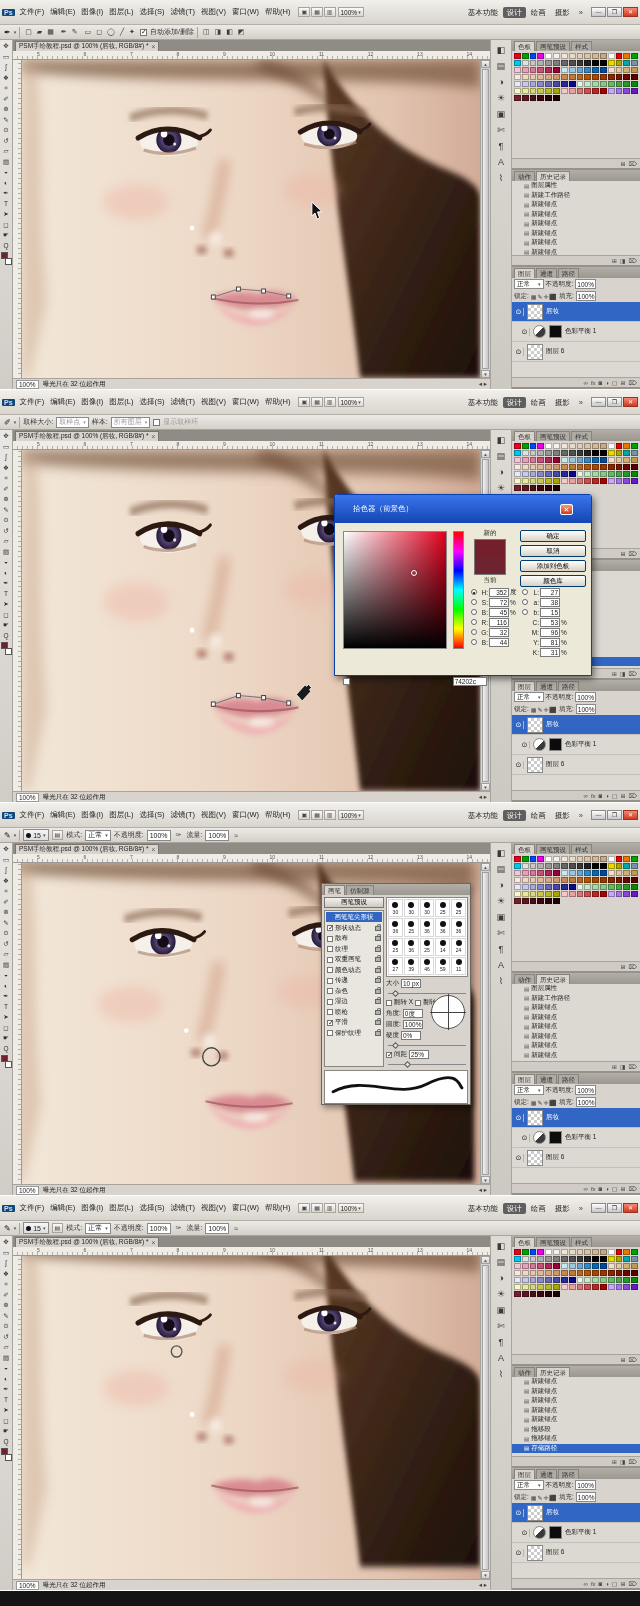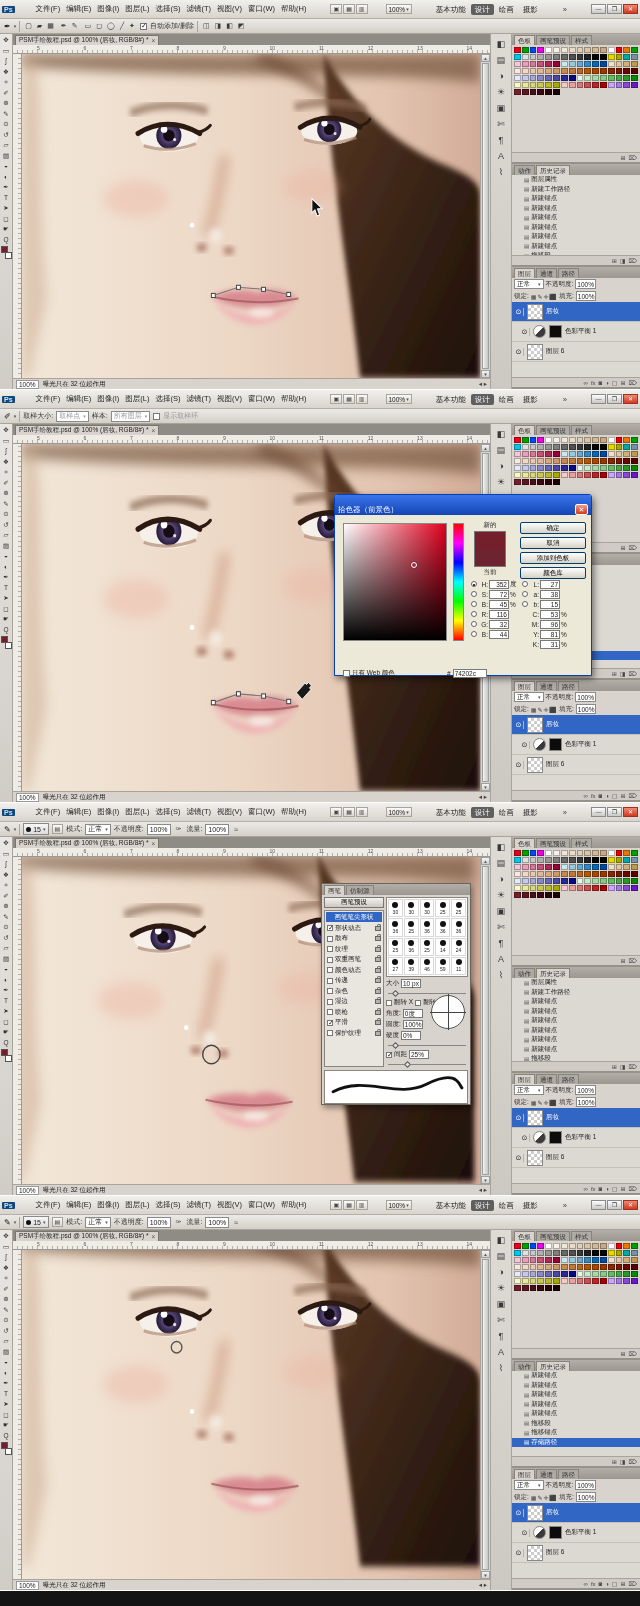--- a/index.html
+++ b/index.html
@@ -2,21 +2,21 @@
 <html><head>
 <meta charset="utf-8">
 <style>
 *{box-sizing:border-box;margin:0;padding:0}
 body{background:#666}
 .wrap{width:640px;height:1606px;margin:0 auto;background:#8a8a8a;font-family:"Liberation Sans",sans-serif;font-size:8px;color:#222;position:relative;overflow:hidden}
 .shot{position:relative;height:390px;background:#d6d2cb;display:flex;flex-direction:column;overflow:hidden;border-bottom:1px solid #fdfdfd}
 .p2{height:413px}.p3{height:393px}.p4{height:395px}
 .blackbar{height:15px;background:#141414}
 
-.mbar{height:19px;display:flex;align-items:center;gap:18px;padding:0 2px;background:linear-gradient(#f2f0ec,#d8d4cd);border-bottom:1px solid #b4b0a8;font-size:7.5px;flex:none}
+.mbar{height:25px;display:flex;align-items:center;gap:2px;padding:0 2px;background:linear-gradient(#f2f0ec,#d8d4cd);border-bottom:1px solid #b4b0a8;font-size:7.5px;flex:none}
 .logo{background:#10487e;color:#cfe2f6;padding:0 2px;font-weight:bold;font-size:7px;border-radius:1px}
 .menus{display:flex}
 .mi{padding:0 3px;white-space:nowrap}
 .micog{display:flex;gap:1px;margin-left:3px}
 .mico{border:1px solid #a8a49c;background:linear-gradient(#fafafa,#dcd8d0);padding:0 2px;height:10px;line-height:9px;font-size:6px;color:#444}
 .zoomdd{display:inline-flex;align-items:center;gap:1px;border:1px solid #a8a49c;background:linear-gradient(#fafafa,#dcd8d0);height:10px;padding:0 2px;font-size:6.5px}
 .dd{font-size:5px;color:#555}
 .wsgroup{display:flex;align-items:center;gap:1px;margin-left:auto}
 .ws{padding:0 4px;height:11px;line-height:11px;white-space:nowrap}
 .ws.on{background:#5f5f5f;color:#fff;border-radius:2px}
@@ -90,21 +90,21 @@
 .lrow{display:flex;align-items:center;gap:3px;height:20px;border-bottom:1px solid #c4c0ba;padding:0 2px;font-size:6.5px;white-space:nowrap}
 .lrow.sel{background:#3166c4;color:#fff}
 .eye{width:10px;text-align:center;border-right:1px solid #b8b4ae;font-size:7px;flex:none}
 .lth{width:16px;height:16px;border:1px solid #888;flex:none;background-image:linear-gradient(45deg,#ccc 25%,transparent 25%,transparent 75%,#ccc 75%),linear-gradient(45deg,#ccc 25%,#fff 25%,#fff 75%,#ccc 75%);background-size:6px 6px;background-position:0 0,3px 3px;background-color:#fff}
 .lmask{display:none}
 .lrow.adj{padding-left:8px}
 .lrow.adj .lth{width:13px;height:13px;border-radius:50%;background:linear-gradient(135deg,#fff 50%,#3a3a3a 50%)}
 .lrow.adj .lmask{display:block;width:13px;height:13px;background:#0c0c0c;border:1px solid #888;flex:none}
 
 .cpdlg{position:absolute;left:334px;top:104px;width:258px;height:182px;background:#ece9d8;border:1px solid #0a3fb0;border-radius:3px 3px 0 0;box-shadow:2px 3px 7px rgba(0,0,0,.5);z-index:30;font-size:6.5px}
-.cptitle{height:20px;background:linear-gradient(#3a74ec,#1446b4);color:#fff;display:flex;align-items:flex-end;padding:0 3px;border-radius:2px 2px 0 0;font-size:7.5px}
+.cptitle{height:28px;background:linear-gradient(#3a74ec,#1446b4);color:#fff;display:flex;align-items:center;padding:0 18px;border-radius:2px 2px 0 0;font-size:7.5px}
 .cpx{margin-left:auto;width:13px;height:11px;background:linear-gradient(#f29a84,#d0381e);border:1px solid #fff;border-radius:2px;color:#fff;text-align:center;line-height:10px;font-size:7px}
 .cpbody{position:relative;height:168px}
 .cpfield{position:absolute;left:8px;top:8px;width:104px;height:118px;border:1px solid #888;background:linear-gradient(to top,#000,rgba(0,0,0,0)),linear-gradient(to right,#fff,#e0001e)}
 .cpmark{position:absolute;left:66%;top:33%;width:6px;height:6px;border:1px solid #fff;border-radius:50%;box-shadow:0 0 1px #000}
 .cphue{position:absolute;left:118px;top:8px;width:11px;height:118px;border:1px solid #888;background:linear-gradient(to bottom,#f00,#f0f,#00f,#0ff,#0f0,#ff0,#f00)}
 .cpmid{position:absolute;left:136px;top:6px;width:38px;text-align:center}
 .cpswatch{display:block;width:32px;height:36px;border:1px solid #777;margin:1px auto}
 .cnew,.ccur{display:block;height:50%}
 .cpbtns{position:absolute;right:5px;top:7px;width:66px;display:flex;flex-direction:column;gap:3px}
 .cpb{height:12px;border:1px solid #003c74;border-radius:2px;background:linear-gradient(#fefefe,#d6d2c6);font-size:6.5px;font-family:inherit;white-space:nowrap;overflow:hidden}

